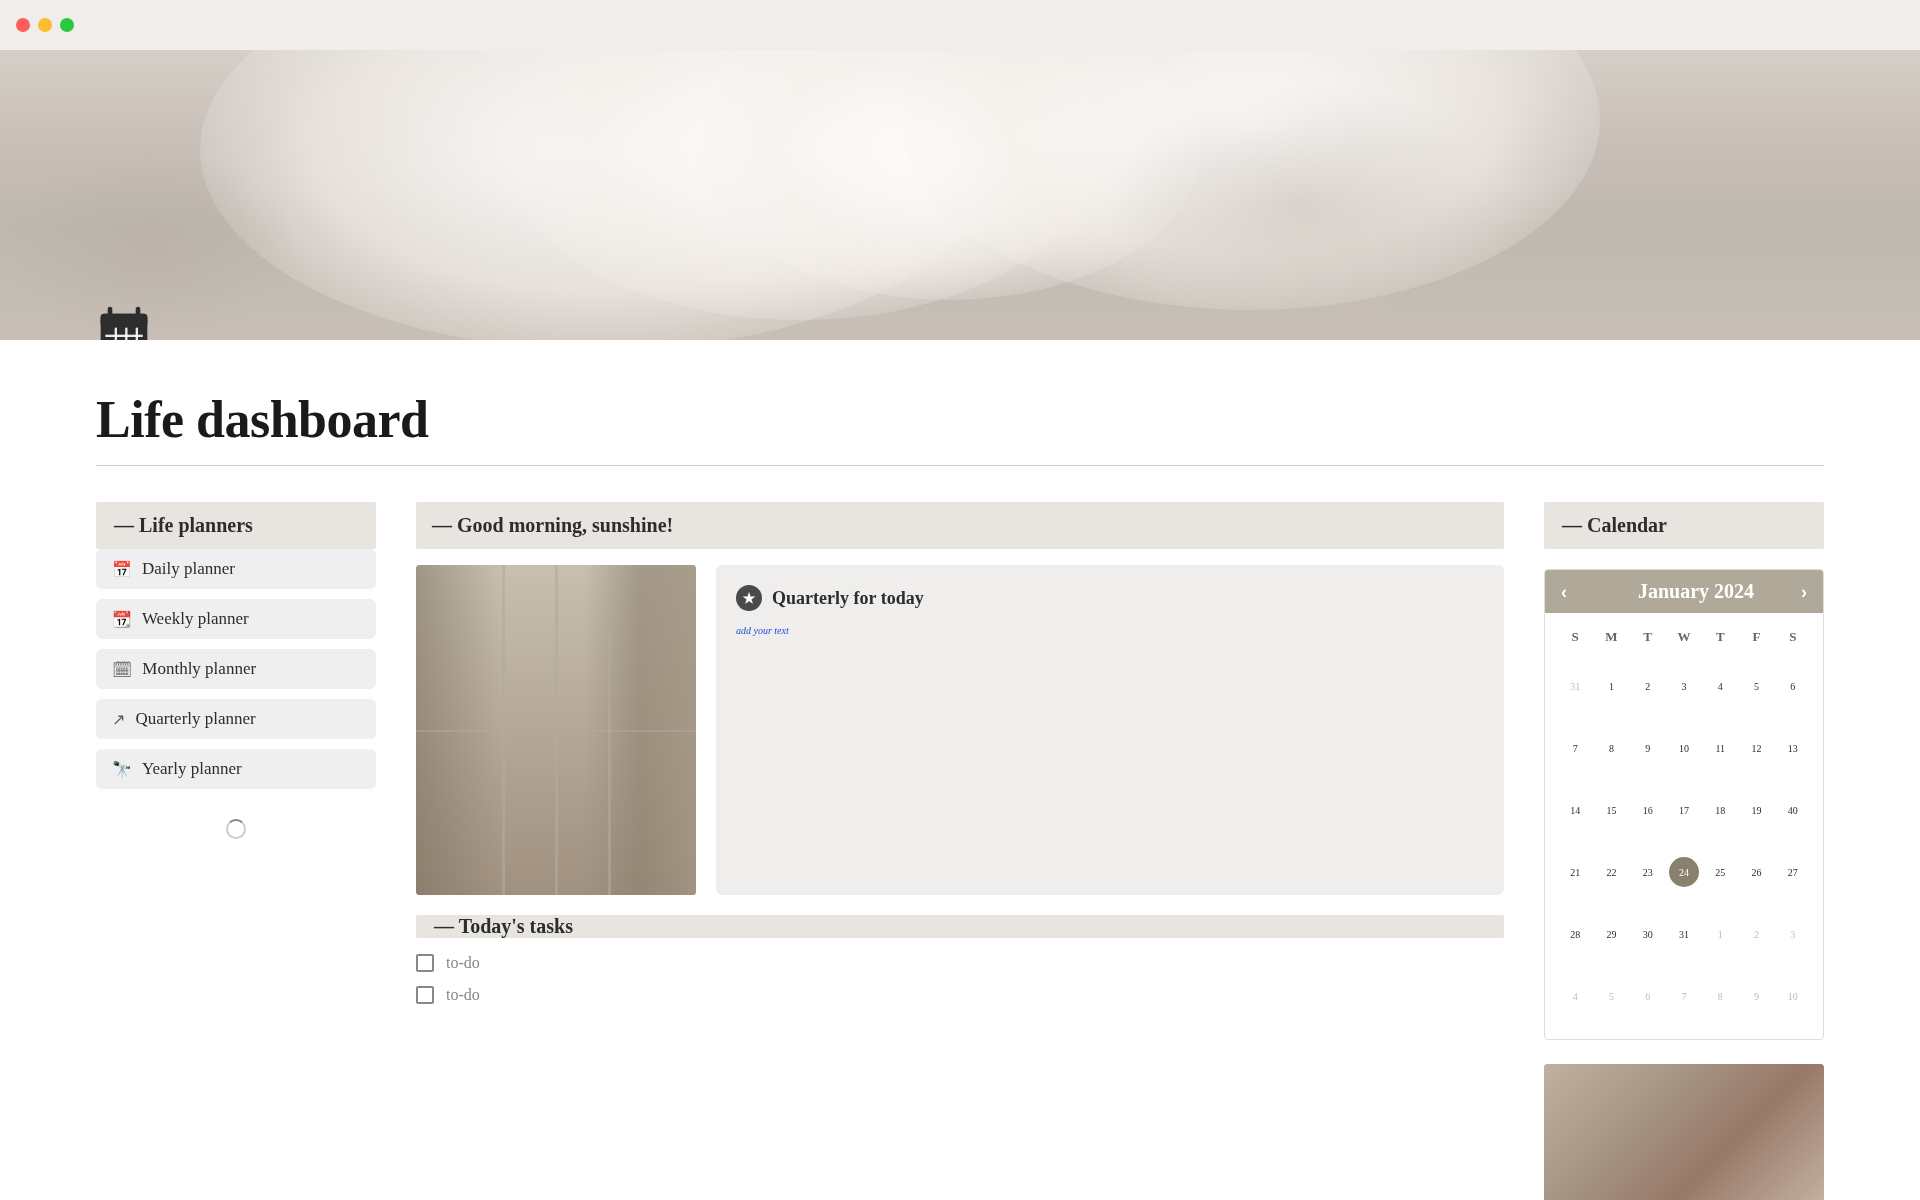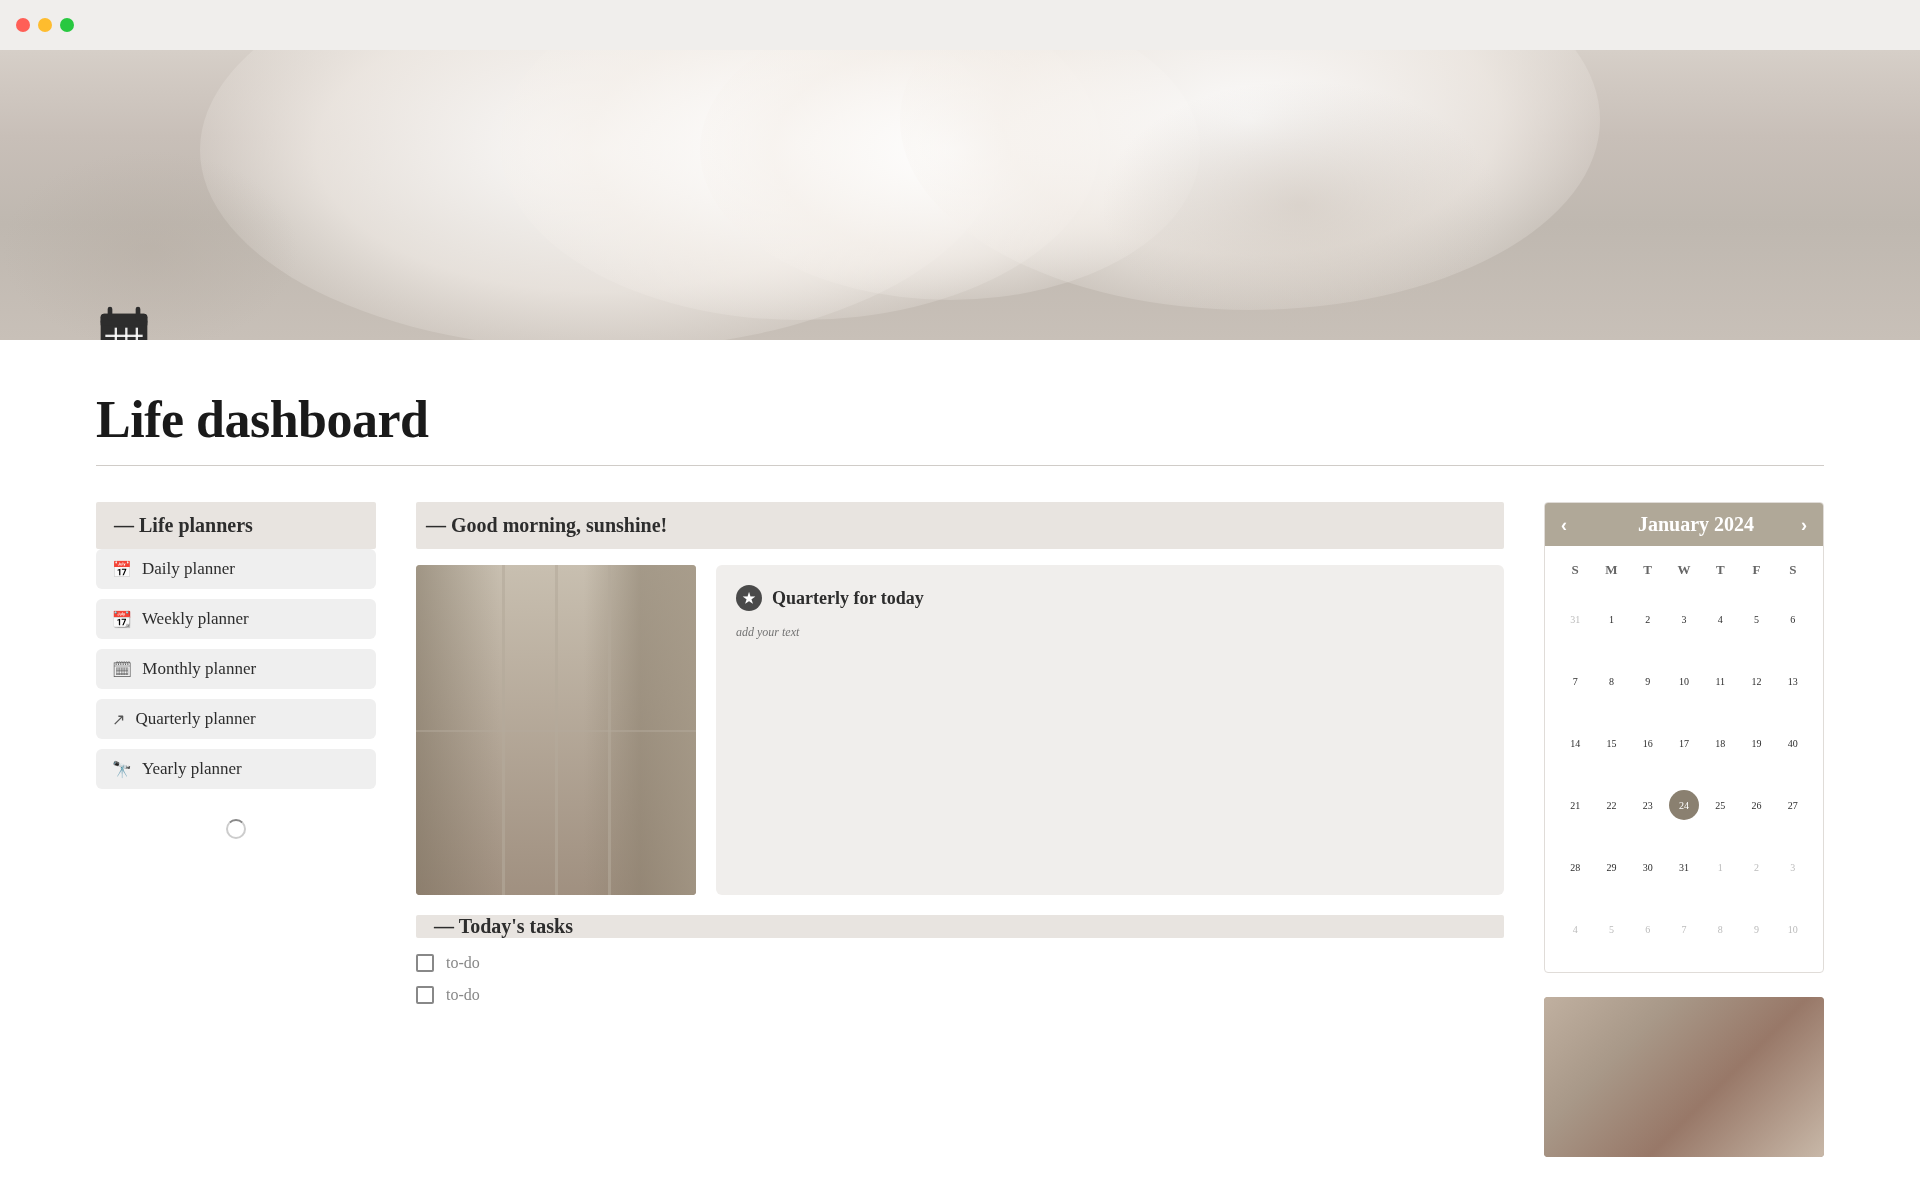--- a/index.html
+++ b/index.html
@@ -135,21 +135,21 @@
 
     
     .middle-col {
       display: flex;
       flex-direction: column;
       gap: 0;
     }
 
     .greeting-section {
       background: #e8e4e0;
-      padding: 12px 10px;
+      padding: 12px 16px;
       font-size: 20px;
       font-weight: 700;
       margin-bottom: 16px;
       border-radius: 2px;
     }
 
     .middle-inner {
       display: grid;
       grid-template-columns: 280px 1fr;
       gap: 20px;
@@ -209,22 +209,22 @@
       color: white;
       width: 26px;
       height: 26px;
       border-radius: 50%;
       display: flex;
       align-items: center;
       justify-content: center;
       font-size: 14px;
     }
     .intention-placeholder {
-      color: #737373;
-      font-size: 12px;
+      color: #1d4ed8;
+      font-size: 10px;
       font-style: italic;
     }
 
     .tasks-section {
       margin-top: 20px;
     }
     .tasks-header {
       background: #e8e4e0;
       padding: 0 18px;
       font-size: 20px;
@@ -481,20 +481,23 @@
         </div>
 
         <div class="task-item">
           <div class="task-checkbox"></div>
           <span class="task-label">to-do</span>
         </div>
       </div>
     </div>
 
     <div class="calendar-section">
+      <div class="calendar-header-section">
+        <span>— Calendar</span>
+      </div>
 
       <div class="calendar-widget">
 
         <div class="cal-nav">
           <button class="cal-nav-btn">‹</button>
           <span class="cal-month-year">January 2024</span>
           <button class="cal-nav-btn">›</button>
         </div>
 
         <div class="cal-grid">

